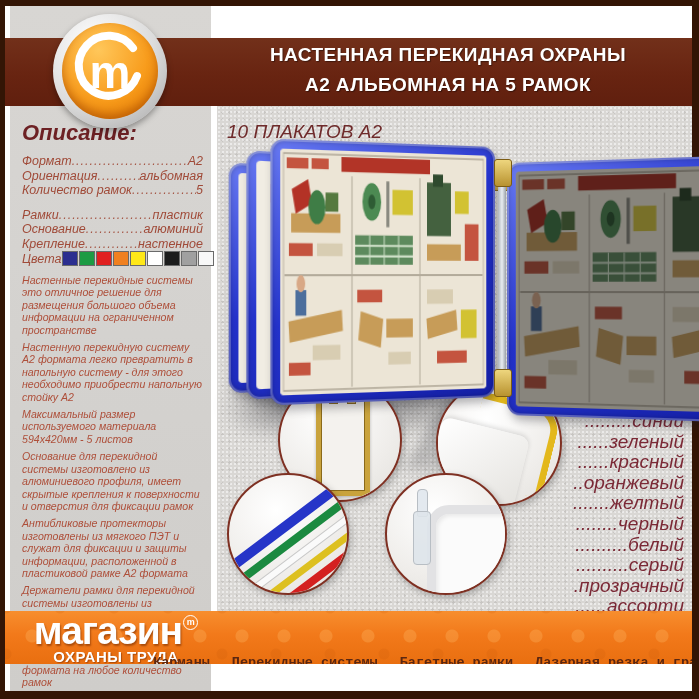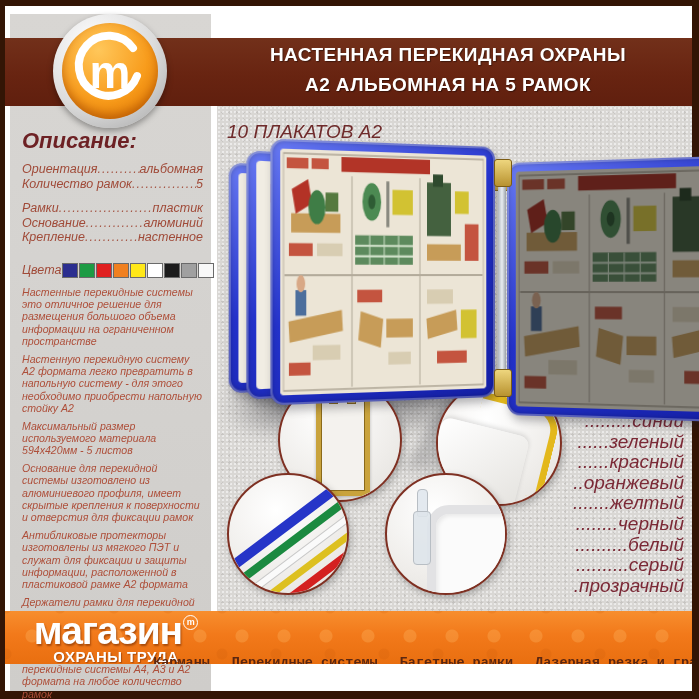--- a/index.html
+++ b/index.html
@@ -1,28 +1,28 @@
 <!DOCTYPE html>
 <html><head>
 <meta charset="utf-8">
 <style>
   html,body{margin:0;padding:0;background:#888;}
   body{width:699px;height:699px;overflow:hidden;font-family:"Liberation Sans",sans-serif;}
   .page{position:relative;width:699px;height:699px;background:#ffffff;box-sizing:border-box;
         border-style:solid;border-color:#331505;border-width:6px 7px 8px 5px;}
   
-  .sidebar{position:absolute;left:5px;top:8px;width:201px;bottom:0;
+  .sidebar{position:absolute;left:5px;top:0;width:201px;bottom:0;
            background:linear-gradient(180deg,#d8d6d3,#d3d1ce 60%,#cfcdca);z-index:1;}
   .sidebar-inner{position:absolute;left:12px;right:8px;top:108px;}
   .desc-title{font-size:22px;font-weight:bold;font-style:italic;color:#6d2124;margin:6px 0 8px 0;}
   .spec-row{display:flex;align-items:baseline;font-size:12.5px;font-style:italic;color:#a04a38;line-height:14.5px;}
   .spec-row .leader{flex:1;overflow:hidden;white-space:nowrap;min-width:6px;opacity:.9;}
   .spec-row .leader::before{content:"...................................................................";letter-spacing:1px;}
   .spec-gap{height:10px;}
-  .swatch-row{display:flex;align-items:center;margin-top:18px;font-size:12.5px;font-style:italic;color:#a04a38;}
+  .swatch-row{display:flex;align-items:center;margin-top:0;font-size:12.5px;font-style:italic;color:#a04a38;}
   .swatch-row .leader{overflow:hidden;white-space:nowrap;width:16px;}
   .swatch-row .leader::before{content:"..............";letter-spacing:1px;}
   .swatch{width:14px;height:13px;border:1px solid #6a6a6a;margin-left:1px;flex:none;}
   .paras{margin-top:8px;}
   .paras p{font-size:10.6px;font-style:italic;color:#ae4f3a;line-height:12.4px;margin:0 0 5px 0;}
   
   .band{position:absolute;left:0;right:0;top:32px;height:68px;background:linear-gradient(180deg,#72301a,#682411 55%,#601f0e);z-index:2;}
   .band-text{position:absolute;left:205px;right:6px;top:6px;text-align:center;color:#fff;font-weight:bold;}
   .band-text .l1{font-size:19px;letter-spacing:.4px;text-shadow:1px 1px 1px rgba(0,0,0,.4);}
   .band-text .l2{font-size:19px;margin-top:8px;letter-spacing:.4px;text-shadow:1px 1px 1px rgba(0,0,0,.4);}
@@ -120,20 +120,25 @@
       <div class="l1">НАСТЕННАЯ ПЕРЕКИДНАЯ ОХРАНЫ</div>
       <div class="l2">А2 АЛЬБОМНАЯ НА 5 РАМОК</div>
     </div>
   </div>
 
   <div class="sidebar">
     <div class="sidebar-inner">
       <div class="desc-title">Описание:</div>
 
       <div class="spec-row">
+        <span>Формат</span>
+        <span class="leader"></span>
+        <span>А2</span>
+      </div>
+      <div class="spec-row">
         <span>Ориентация</span>
         <span class="leader"></span>
         <span>альбомная</span>
       </div>
       <div class="spec-row">
         <span>Количество рамок</span>
         <span class="leader"></span>
         <span>5</span>
       </div>
       <div class="spec-gap"></div>
@@ -267,20 +272,21 @@
     <div class="color-list">
       <div>.........синий</div>
       <div>......зеленый</div>
       <div>......красный</div>
       <div>..оранжевый</div>
       <div>.......желтый</div>
       <div>........черный</div>
       <div>..........белый</div>
       <div>..........серый</div>
       <div>.прозрачный</div>
+      <div>......ассорти</div>
     </div>
   </div>
 
   <div class="footer">
     <div class="pattern"></div>
     <div class="brand">
       <div class="big"><span>магазин</span><span class="tm">m</span></div>
       <div class="small">ОХРАНЫ ТРУДА</div>
     </div>
     <div class="menu">

